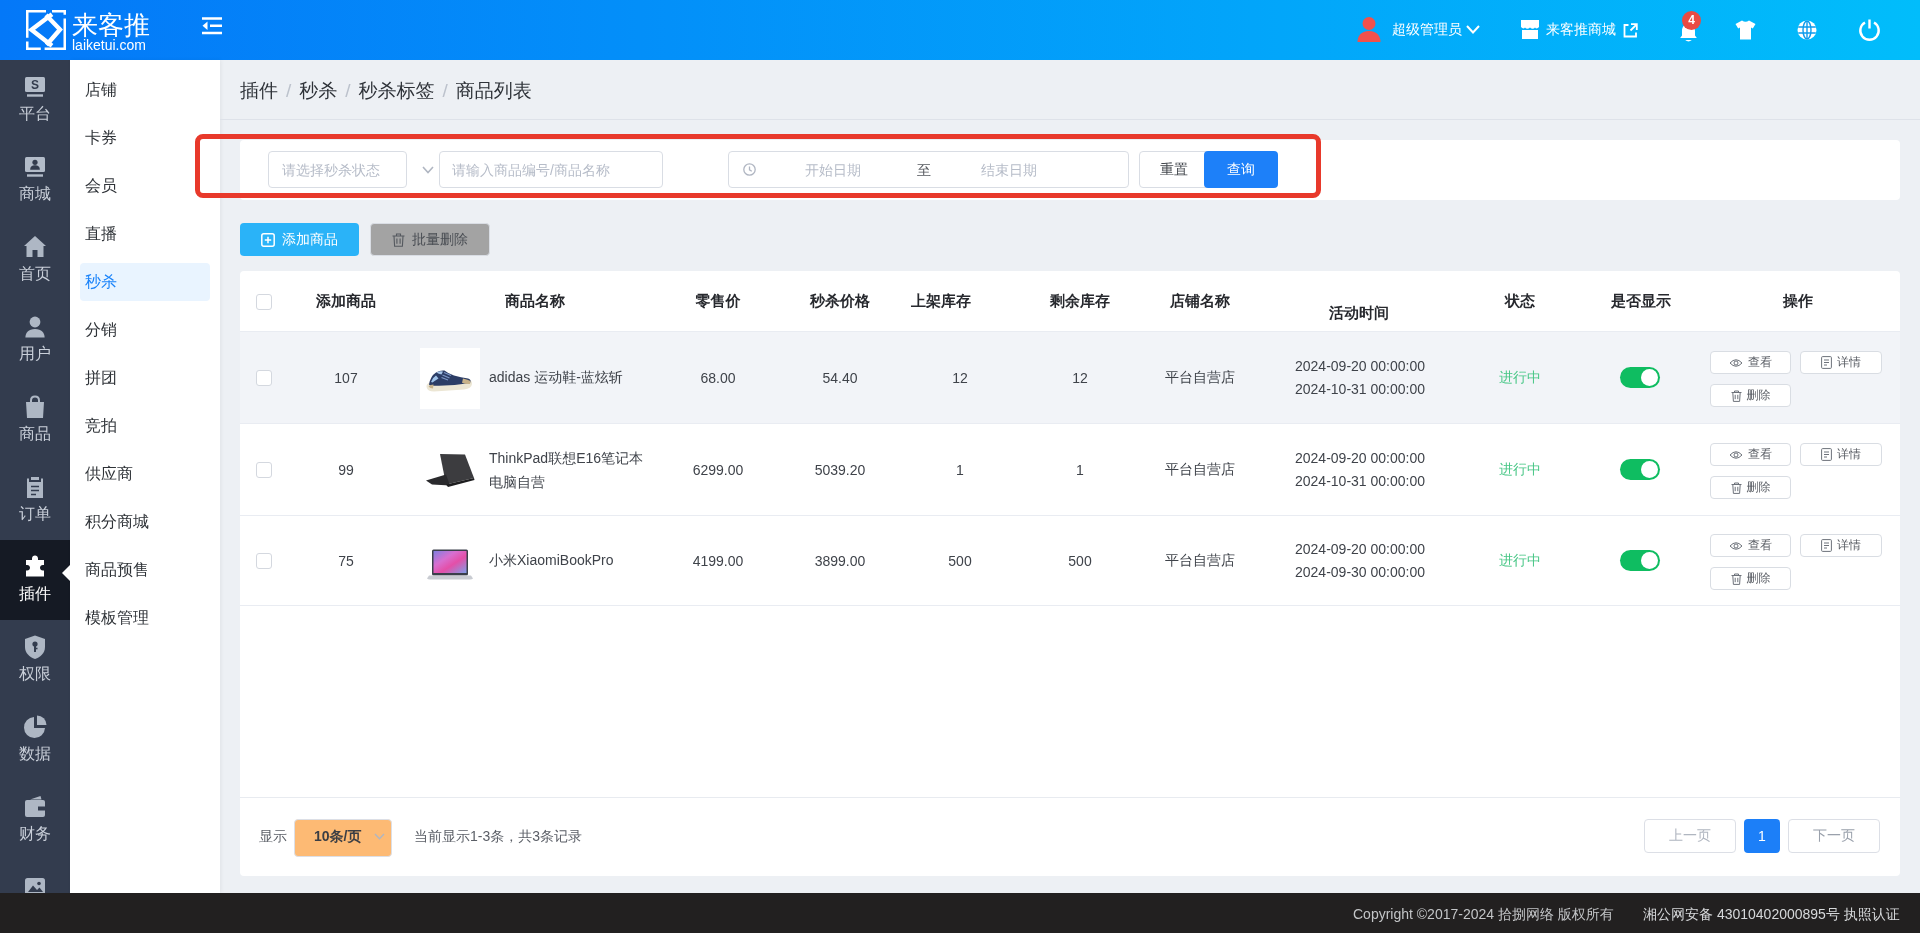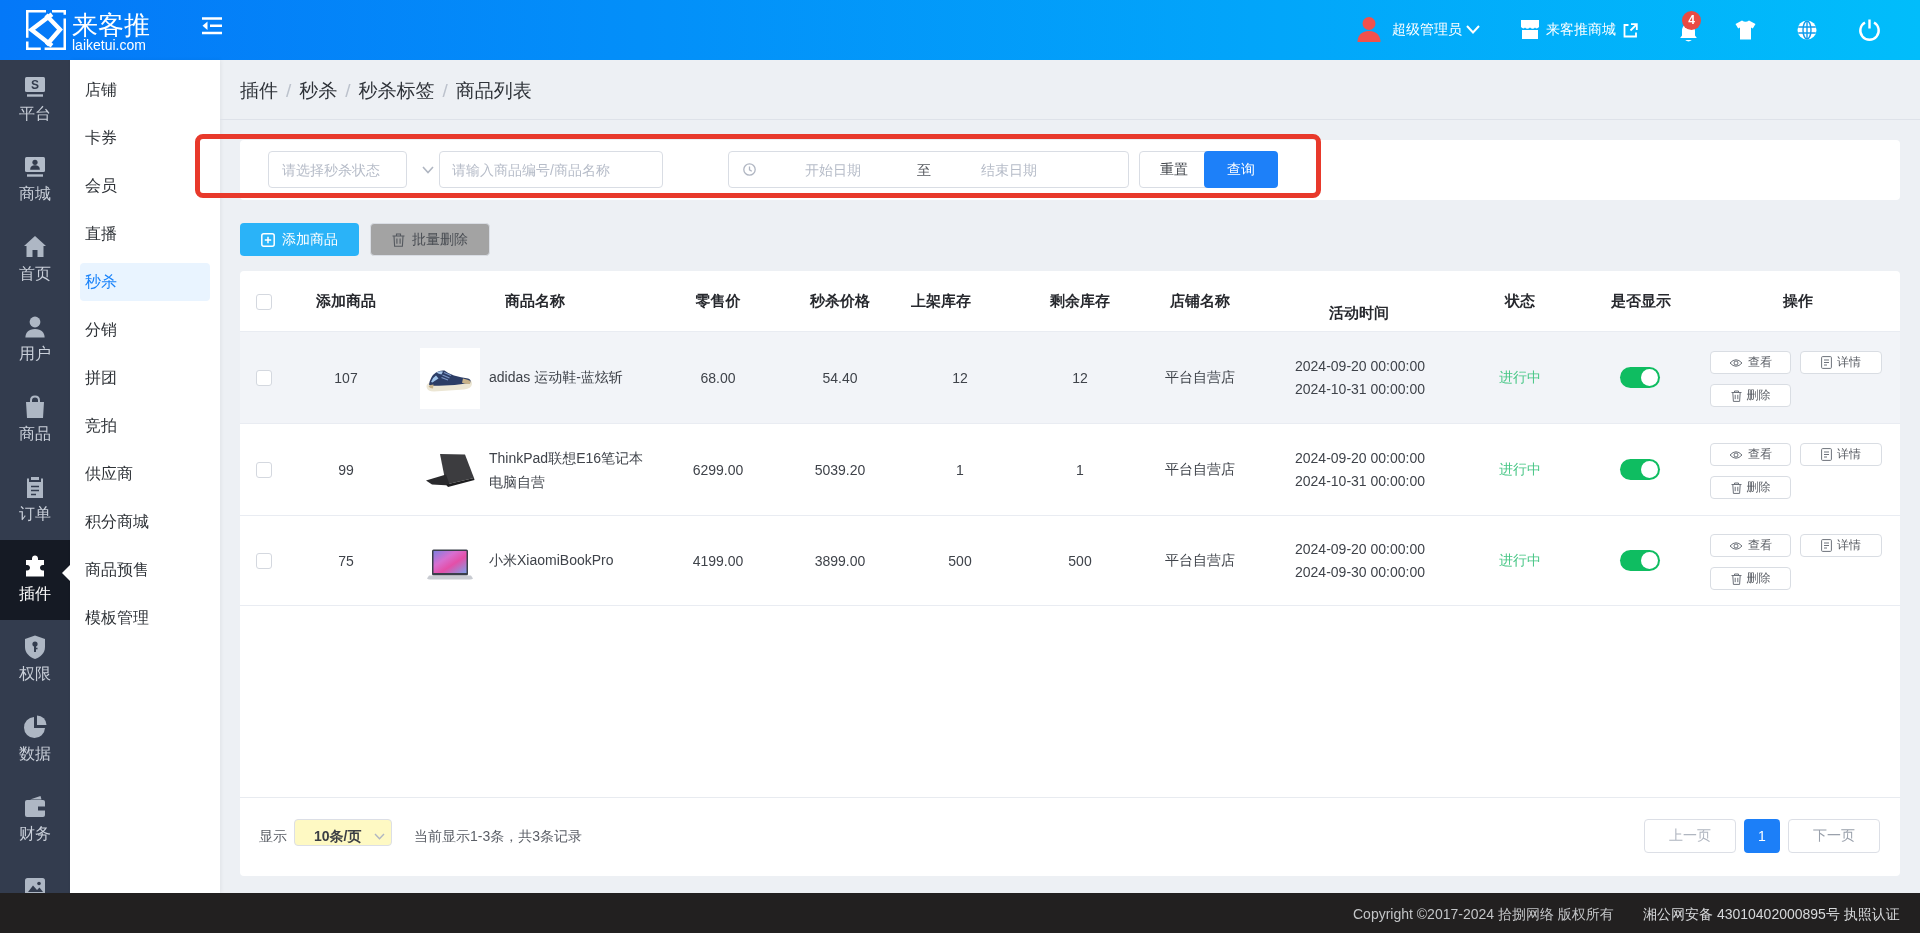--- a/index.html
+++ b/index.html
@@ -386,21 +386,21 @@
 <div class="obtn" style="left:1800px; top:534px; width:82px;"><svg width="11" height="13" viewBox="0 0 11 13">
       <rect x="0.6" y="0.6" width="9.8" height="11.8" rx="1" stroke="#6d727a" stroke-width="1" fill="none"></rect>
       <path d="M3 4 H8 M3 6.5 H8 M3 9 H6" stroke="#6d727a" stroke-width="1"></path>
     </svg>详情</div>
 <div class="obtn" style="left:1710px; top:567px;"><svg width="11" height="12" viewBox="0 0 11 12">
       <path d="M0.5 2.5 H10.5 M3.5 2.5 V1 H7.5 V2.5 M1.8 2.5 L2.4 11.4 H8.6 L9.2 2.5 M4.2 4.8 V9.2 M6.8 4.8 V9.2" stroke="#6d727a" stroke-width="1" fill="none"></path>
     </svg>删除</div>
 
 <div class="abs" style="left:240px; top:797px; width:1660px; height:1px; background:#e8ebf0;"></div>
 <div class="abs" style="left:259px; top:828px; font-size:14px; color:#5a5e66;">显示</div>
-<div class="abs" style="left:294px; top:819px; width:98px; height:27px; border:1px solid #dcdfe6; border-radius:4px; background:#fef9c3;">
+<div class="abs" style="left:294px; top:819px; width:98px; height:38px; border:1px solid #dcdfe6; border-radius:4px; background:#fdba74;">
   <span class="abs" style="left:19px; top:8px; font-size:14px; font-weight:bold; color:#3b3e44;">10条/页</span>
   <svg class="abs" style="left:79px; top:13px;" width="11" height="7" viewBox="0 0 11 7">
       <path d="M1 1 L5.5 5.8 L10 1" stroke="#b0b6c2" stroke-width="1.4" fill="none"></path>
     </svg>
 </div>
 <div class="abs" style="left:414px; top:828px; font-size:14px; color:#5a5e66;">当前显示1-3条，共3条记录</div>
 <div class="btn" style="left:1644px; top:819px; width:92px; height:34px; background:#fff; border:1px solid #dcdfe6; color:#b0b6c0;">上一页</div>
 <div class="btn" style="left:1744px; top:819px; width:36px; height:34px; background:#1c7ff8; color:#fff;">1</div>
 <div class="btn" style="left:1788px; top:819px; width:92px; height:34px; background:#fff; border:1px solid #dcdfe6; color:#9aa1ac;">下一页</div>
 

